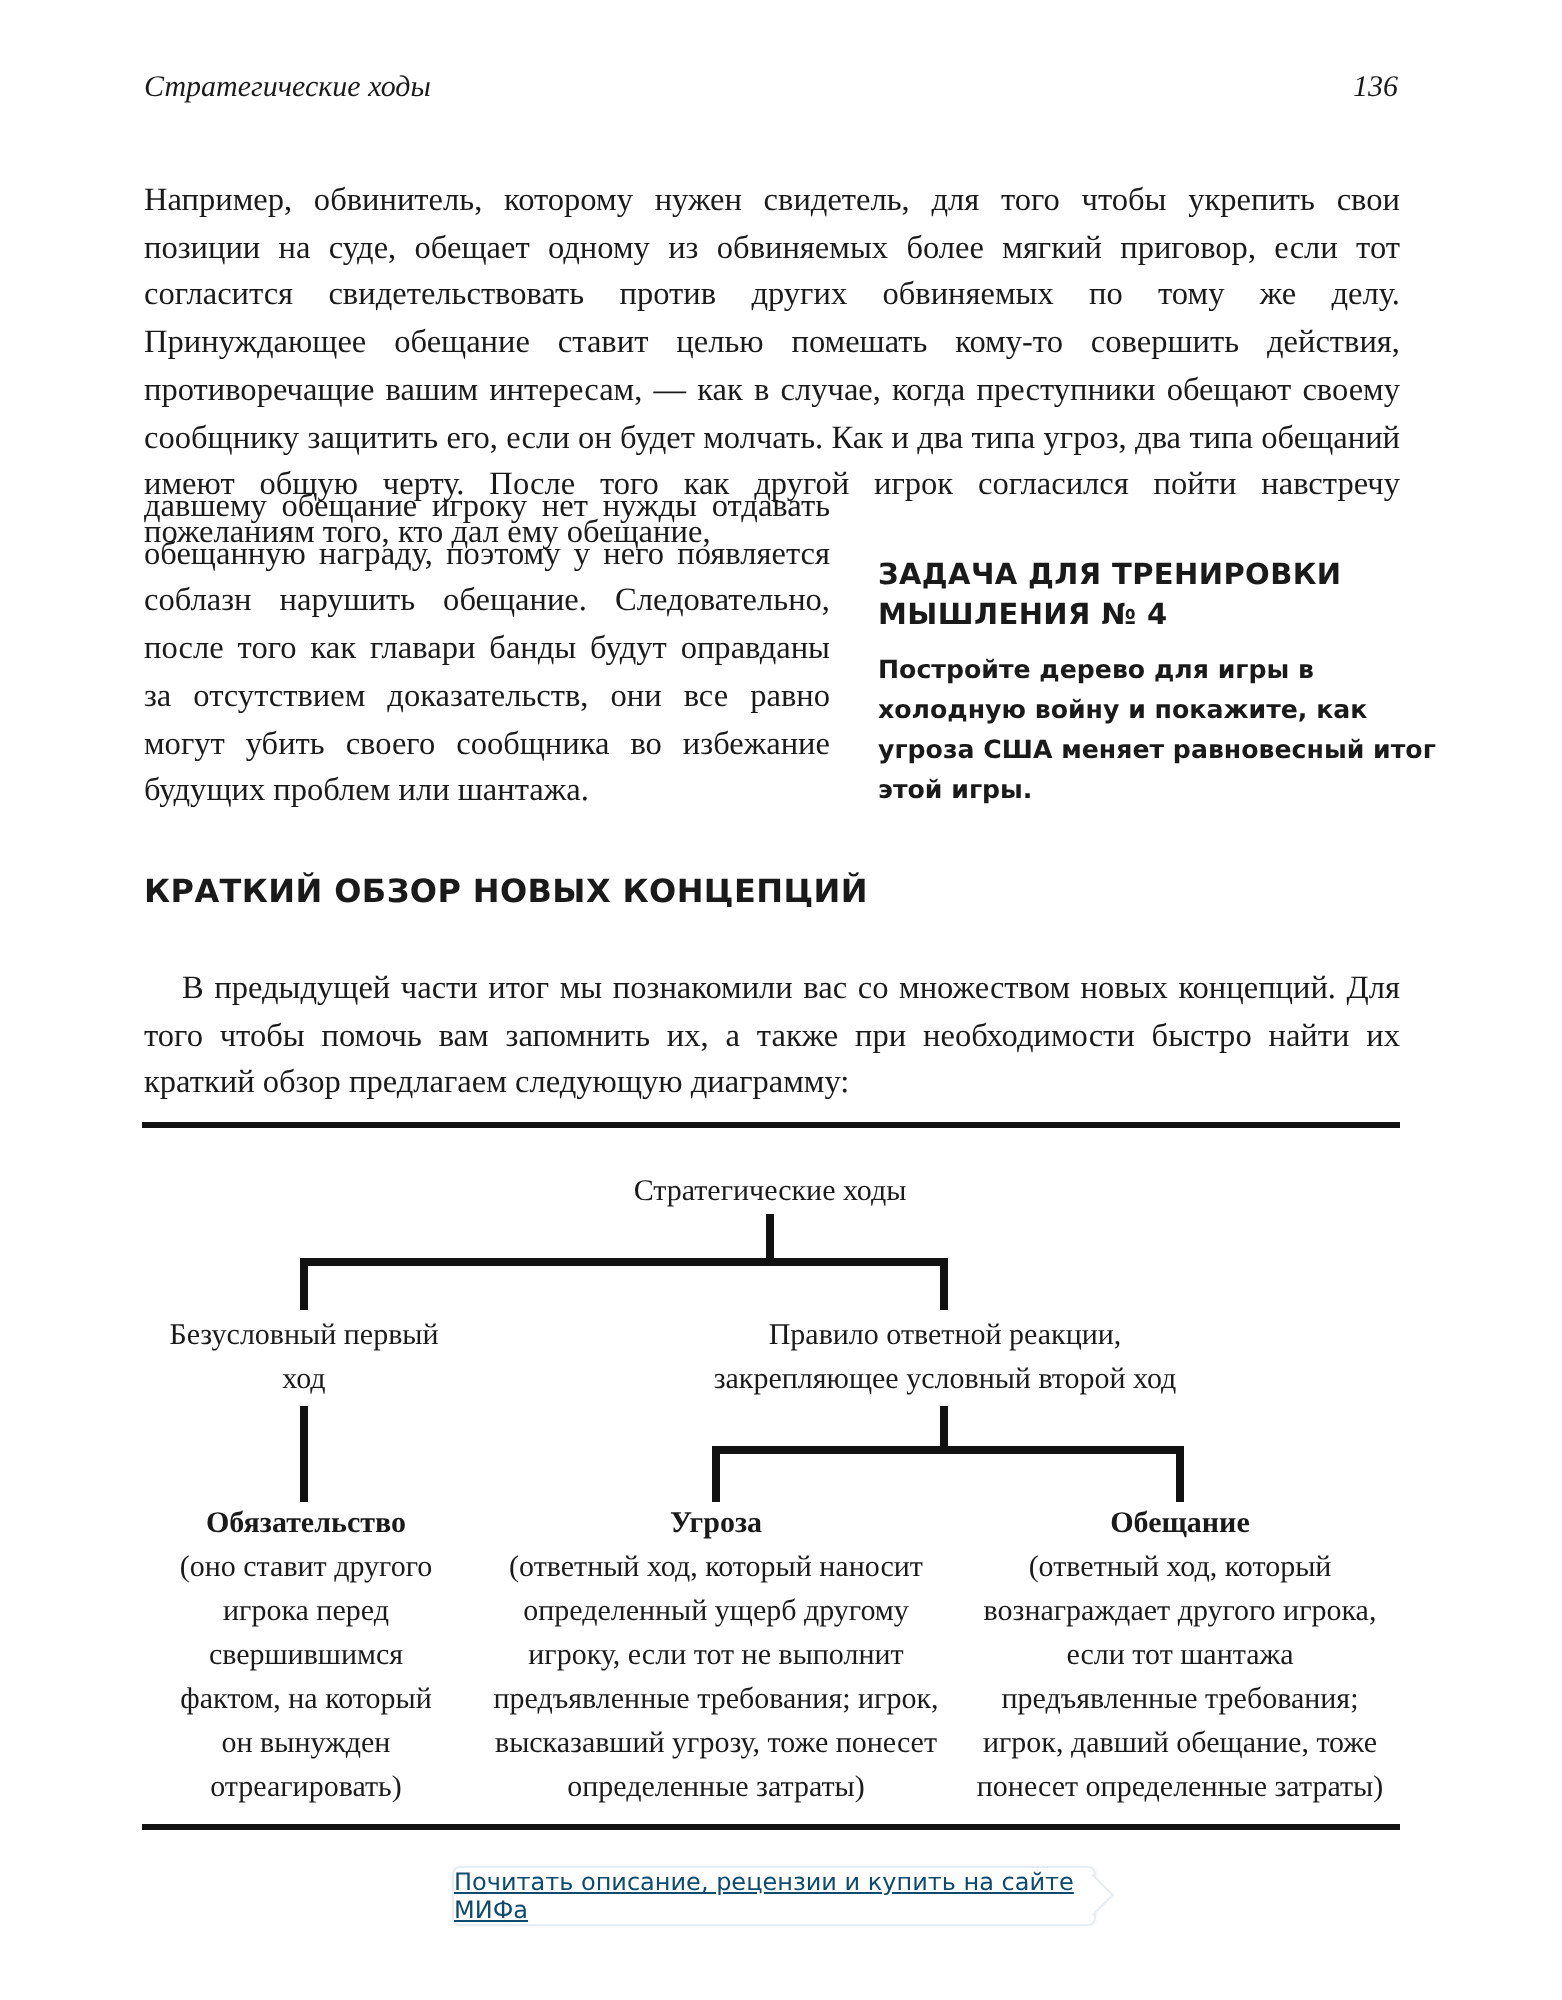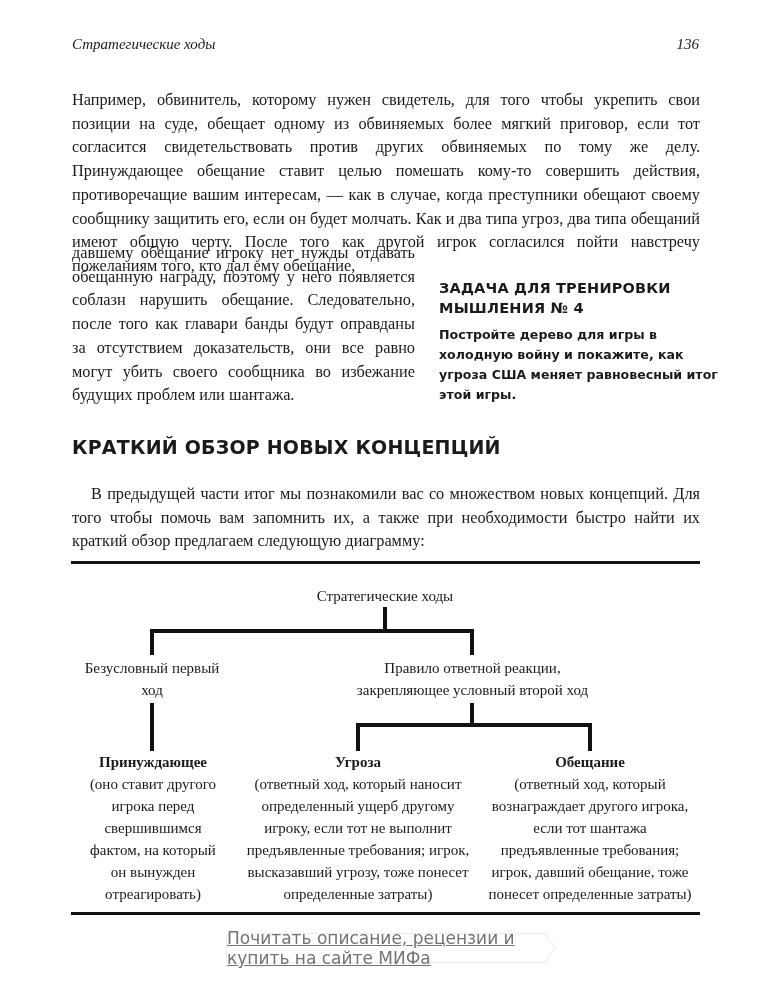--- a/index.html
+++ b/index.html
@@ -12,37 +12,37 @@
   .page-num { right: 82px; top: 36px; font-size: 15px; font-style: italic; }
 
   .para { font-size: 16.3px; line-height: 23.7px; text-align: justify; margin: 0; }
   .p1 { left: 72px; top: 88px; width: 628px; }
   .p1b { left: 72px; top: 241px; width: 343px; }
 
   .sidebar { left: 439px; top: 266px; width: 290px; }
   .sidebar-title { font-weight: bold; font-size: 14.5px; line-height: 20px; margin: 12px 0 7px 0; letter-spacing: 0.2px; }
   .sidebar-body { font-weight: bold; font-size: 12.6px; line-height: 20px; margin: 0; }
 
-  .section-title { left: 72px; top: 436px; font-size: 19px; font-weight: bold; margin: 0; letter-spacing: 0.2px; }
+  .section-title { left: 72px; top: 436px; font-size: 16px; font-weight: bold; margin: 0; letter-spacing: 0.2px; }
   .p2 { left: 72px; top: 482px; width: 628px; text-indent: 19px; }
 
   .rule { left: 71px; width: 629px; height: 3px; background: #111; }
   .rule.top { top: 561px; }
   .rule.bottom { top: 912px; }
 
   .line { background: #111; }
   .node { font-size: 15px; line-height: 22px; text-align: center; }
   .node .head { font-weight: bold; }
 
   .link-btn {
     left: 226px; top: 933px; width: 320px; height: 28px;
     border: 1px solid #e8edf2; border-radius: 4px; background: #fff;
     box-shadow: 0 0 2px rgba(0,0,0,0.06);
     display: flex; align-items: center; justify-content: center;
-    font-size: 17px; color: #737373; text-decoration: underline; cursor: pointer;
+    font-size: 12px; color: #0c4a6e; text-decoration: underline; cursor: pointer;
   }
   .link-btn::after {
     content: ""; position: absolute; right: -7px; top: 6px;
     width: 14px; height: 14px; background: #fff;
     border-top: 1px solid #e8edf2; border-right: 1px solid #e8edf2;
     transform: rotate(45deg);
   }
   .link-btn span { position: relative; z-index: 1; }
 </style>
 </head>
@@ -76,21 +76,21 @@
   <div class="abs serif node" style="left:340px; top:657px; width:265px;">Правило ответной реакции, закрепляющее условный второй ход</div>
 
   <div class="abs line" style="left:150px; top:703px; width:4px; height:48px;"></div>
 
   <div class="abs line" style="left:470px; top:703px; width:4px; height:22px;"></div>
   <div class="abs line" style="left:356px; top:723px; width:236px; height:4px;"></div>
   <div class="abs line" style="left:356px; top:723px; width:4px; height:28px;"></div>
   <div class="abs line" style="left:588px; top:723px; width:4px; height:28px;"></div>
 
   <div class="abs serif node" style="left:82px; top:751px; width:142px;">
-    <div class="head">Принуждающее</div>
+    <div class="head">Обязательство</div>
     <div>(оно ставит другого игрока перед свершившимся фактом, на который он вынужден отреагировать)</div>
   </div>
   <div class="abs serif node" style="left:246px; top:751px; width:224px;">
     <div class="head">Угроза</div>
     <div>(ответный ход, который наносит определенный ущерб другому игроку, если тот не выполнит предъявленные требования; игрок, высказавший угрозу, тоже понесет определенные затраты)</div>
   </div>
   <div class="abs serif node" style="left:484px; top:751px; width:212px;">
     <div class="head">Обещание</div>
     <div>(ответный ход, который вознаграждает другого игрока, если тот шантажа предъявленные требования; игрок, давший обещание, тоже понесет определенные затраты)</div>
   </div>

